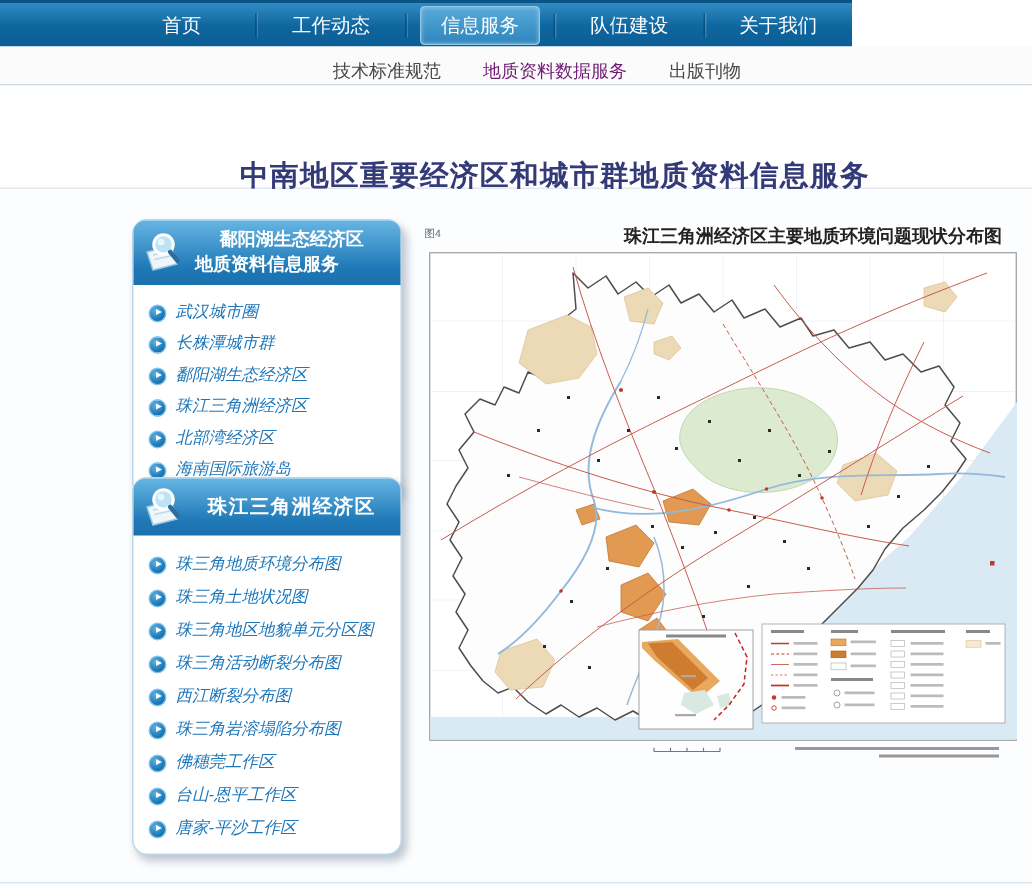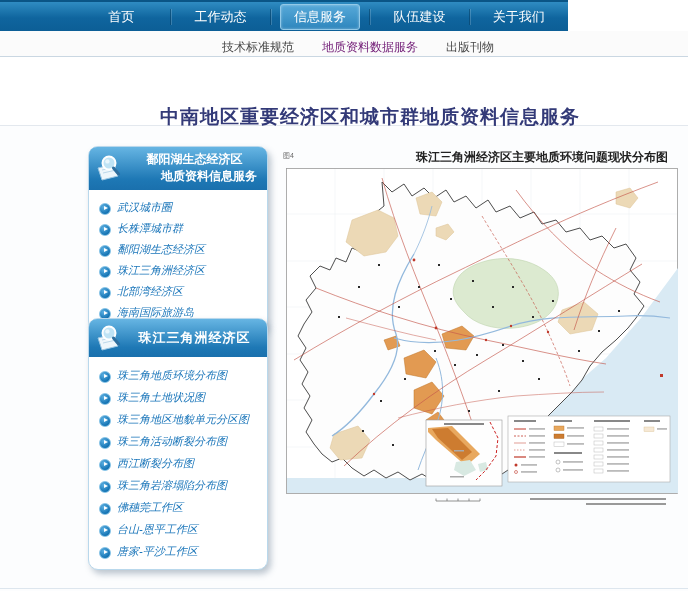--- a/index.html
+++ b/index.html
@@ -40,21 +40,21 @@
     border:1px solid #b9d8ec;border-radius:10px;
     box-shadow:3px 4px 6px rgba(110,130,150,.45);
   }
   .panel-header{
     background:linear-gradient(#66b5e3,#1e78b5 75%,#1a70ad);
     border-radius:8px 8px 0 0;color:#fff;font-weight:bold;font-size:12px;
     display:flex;align-items:center;gap:4px;padding:4px 8px 4px 5px;min-height:30px;
   }
   .hdr-text{flex:1;line-height:1.45;}
   .hdr-text .l1{display:block;text-align:center;}
-  .hdr-text .l2{display:block;text-align:right;padding-right:2px;}
+  .hdr-text .l2{display:block;text-align:left;padding-right:2px;}
   .hdr-text .single{display:block;text-align:center;font-size:13px;letter-spacing:1px;}
   .panel-list{list-style:none;margin:7px 0;padding:0 4px 0 10px;}
   .panel-item{display:flex;align-items:flex-end;gap:6px;padding:3px 0;color:#1b76ba;font-size:11px;cursor:pointer;white-space:nowrap;font-style:italic;}
   .bullet{
     width:12px;height:12px;flex:none;border-radius:50%;box-sizing:border-box;position:relative;
     background:radial-gradient(circle at 35% 30%,#5cb0e2,#0f6fb0 75%);
     border:1px solid #83c2e6;
   }
   .bullet::after{
     content:"";position:absolute;left:4px;top:2.5px;

